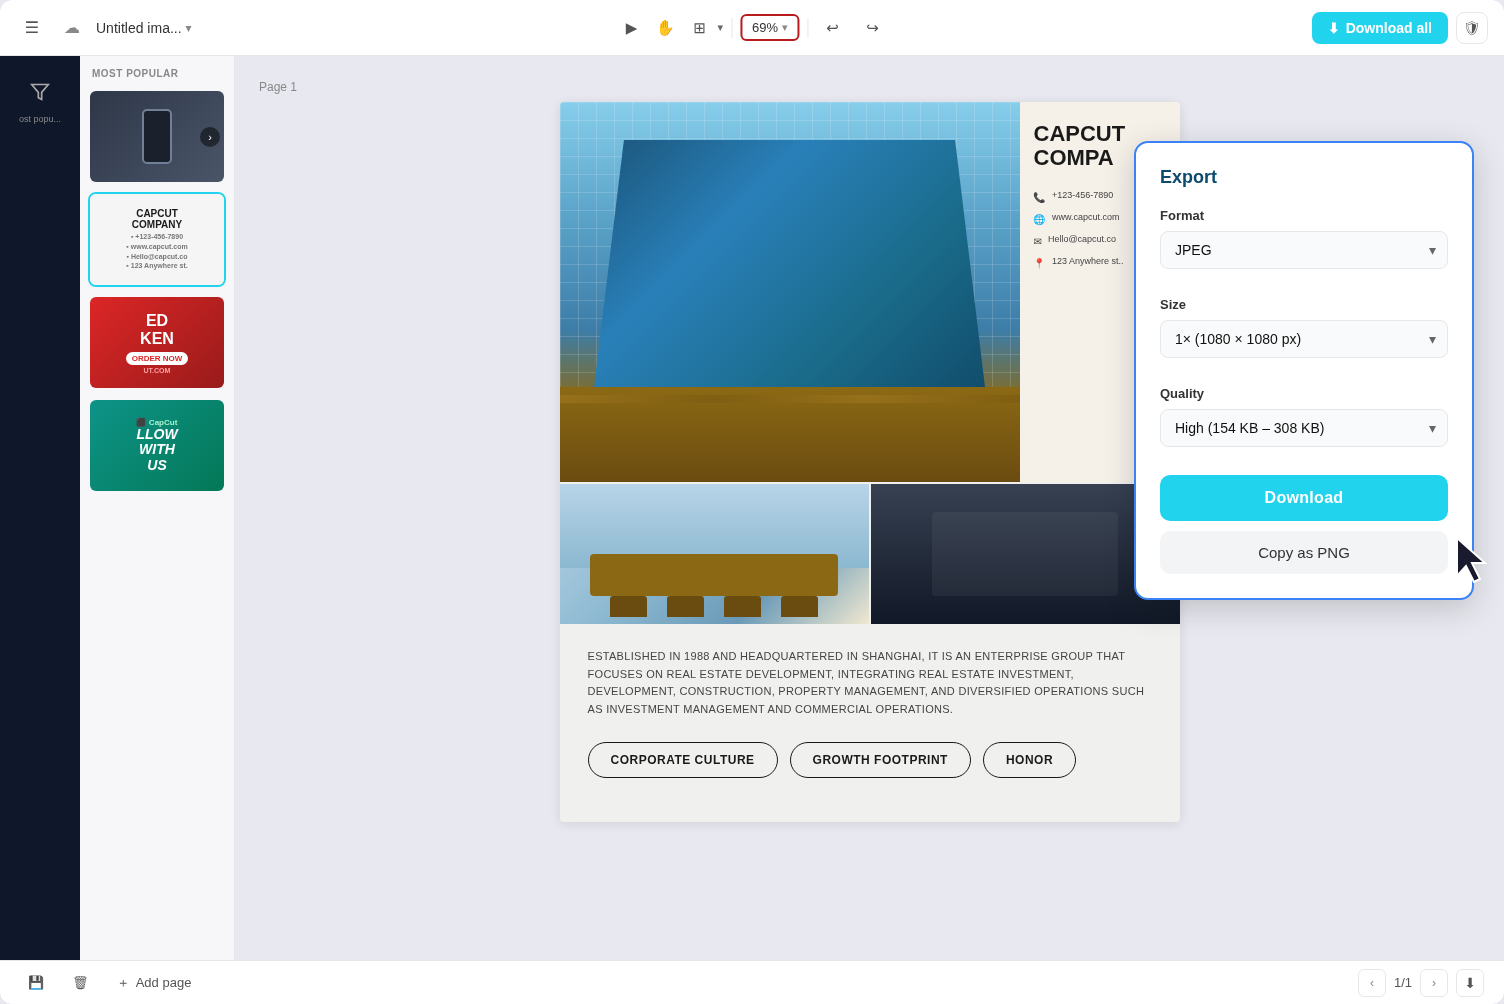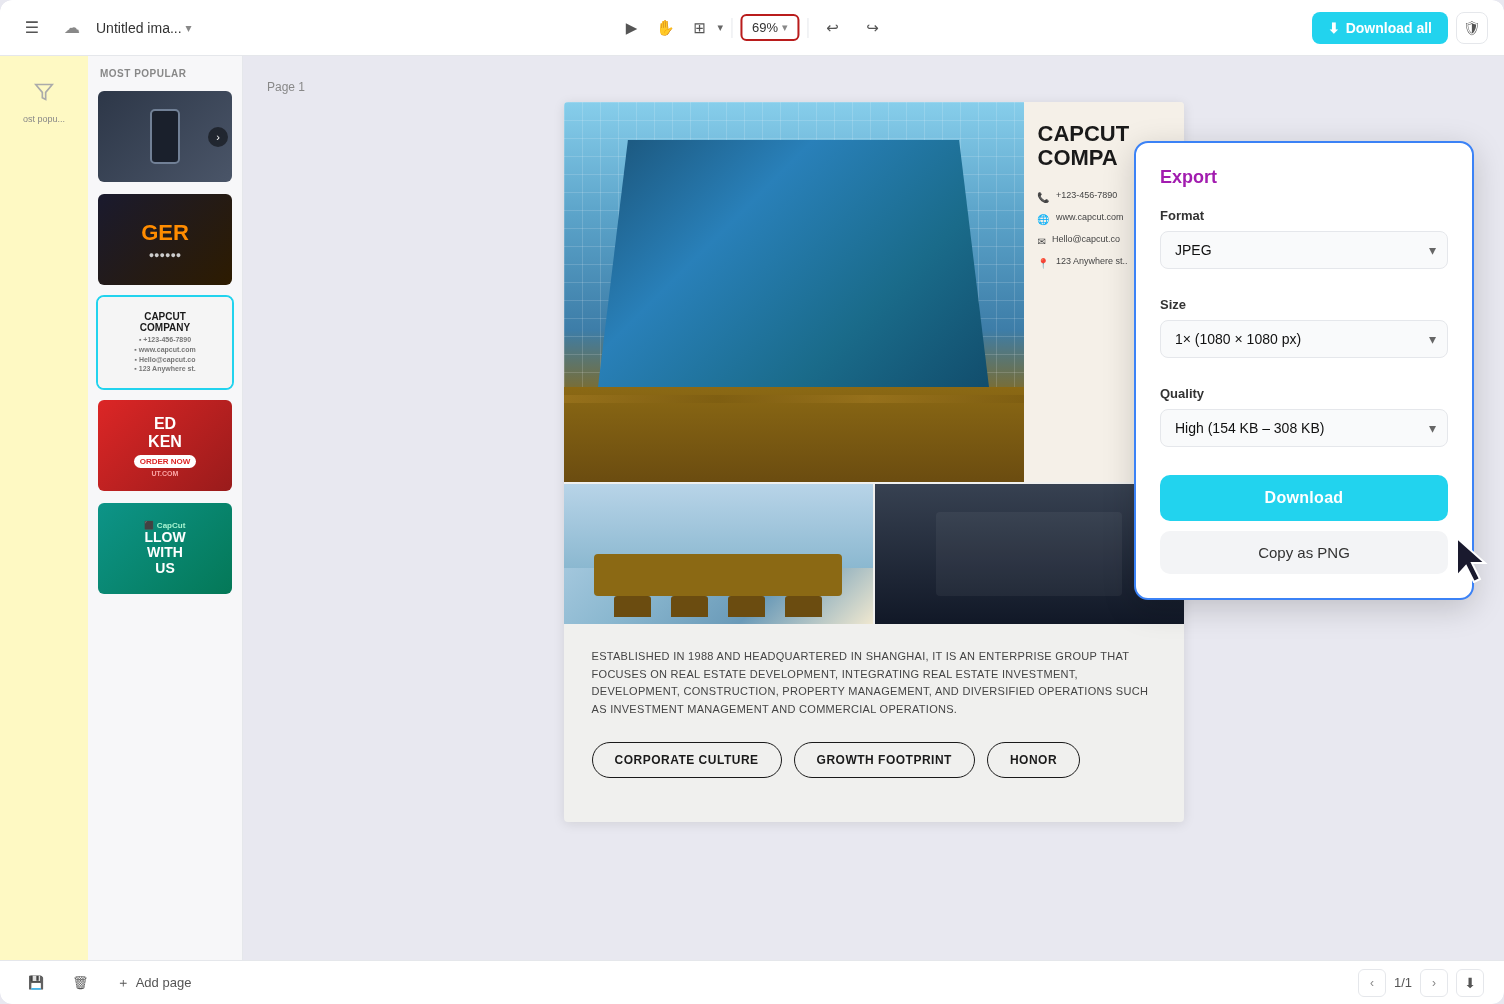--- a/index.html
+++ b/index.html
@@ -137,22 +137,22 @@
 
     
     .content-area {
       display: flex;
       flex: 1;
       overflow: hidden;
     }
 
     
     .left-sidebar {
-      width: 88px;
-      background: #fef9c3;
+      width: 80px;
+      background: #0f172a;
       display: flex;
       flex-direction: column;
       align-items: center;
       padding: 12px 0;
       gap: 4px;
     }
     .sidebar-icon-btn {
       width: 48px;
       height: 48px;
       display: flex;
@@ -435,21 +435,21 @@
       background: #fff;
       border-radius: 14px;
       box-shadow: 0 8px 32px rgba(0,0,0,0.18);
       padding: 24px;
       border: 2px solid #3b82f6;
       z-index: 100;
     }
     .export-title {
       font-size: 18px;
       font-weight: 700;
-      color: #a21caf;
+      color: #0c4a6e;
       margin-bottom: 20px;
     }
     .export-field-label {
       font-size: 13px;
       font-weight: 600;
       color: #333;
       margin-bottom: 8px;
     }
     .export-select-wrapper {
       position: relative;
@@ -634,28 +634,20 @@
     <div class="template-panel">
       <div class="panel-label">Most popular</div>
 
       <div class="template-thumb" style="position:relative;">
         <div class="template-thumb-inner thumb-phone">
           <div class="phone-shape"></div>
         </div>
         <div class="chevron-right">›</div>
       </div>
 
-      <div class="template-thumb">
-        <div class="template-thumb-inner thumb-burger">
-          <div style="text-align:center;">
-            <div style="font-size:22px; color:#ff8c00; font-weight:900;">GER</div>
-            <div style="font-size:9px; color:#ccc; margin-top:4px;">●●●●●●</div>
-          </div>
-        </div>
-      </div>
 
       <div class="template-thumb selected">
         <div class="template-thumb-inner thumb-capcut">
           <div style="font-size:8px; font-weight:700; color:#333; text-align:center;">
             <div style="font-size:10px; font-weight:900; color:#1a1a1a; margin-bottom:2px;">CAPCUT<br>COMPANY</div>
             <div style="font-size:7px; color:#777; line-height:1.4;">▪ +123-456-7890<br>▪ www.capcut.com<br>▪ Hello@capcut.co<br>▪ 123 Anywhere st.</div>
           </div>
         </div>
       </div>
 
@@ -666,21 +658,21 @@
             <div style="font-size:8px; margin-top:4px; background:#fff; color:#dc2626; padding:2px 6px; border-radius:8px;">ORDER NOW</div>
             <div style="font-size:7px; color:#fca5a5; margin-top:2px;">UT.COM</div>
           </div>
         </div>
       </div>
 
       <div class="template-thumb">
         <div class="template-thumb-inner thumb-teal">
           <div style="text-align:center;">
             <div style="font-size:8px; color:#a7f3d0;">⬛ CapCut</div>
-            <div style="font-size:14px; font-weight:900; line-height:1.1; margin-top:0;">LLOW<br>WITH<br>US</div>
+            <div style="font-size:14px; font-weight:900; line-height:1.1; margin-top:0;font-style:italic;">LLOW<br>WITH<br>US</div>
           </div>
         </div>
       </div>
 
     </div>
 
     <div class="canvas-area" style="position:relative;">
       <div class="page-label">Page 1</div>
 
       <div class="canvas-page">

